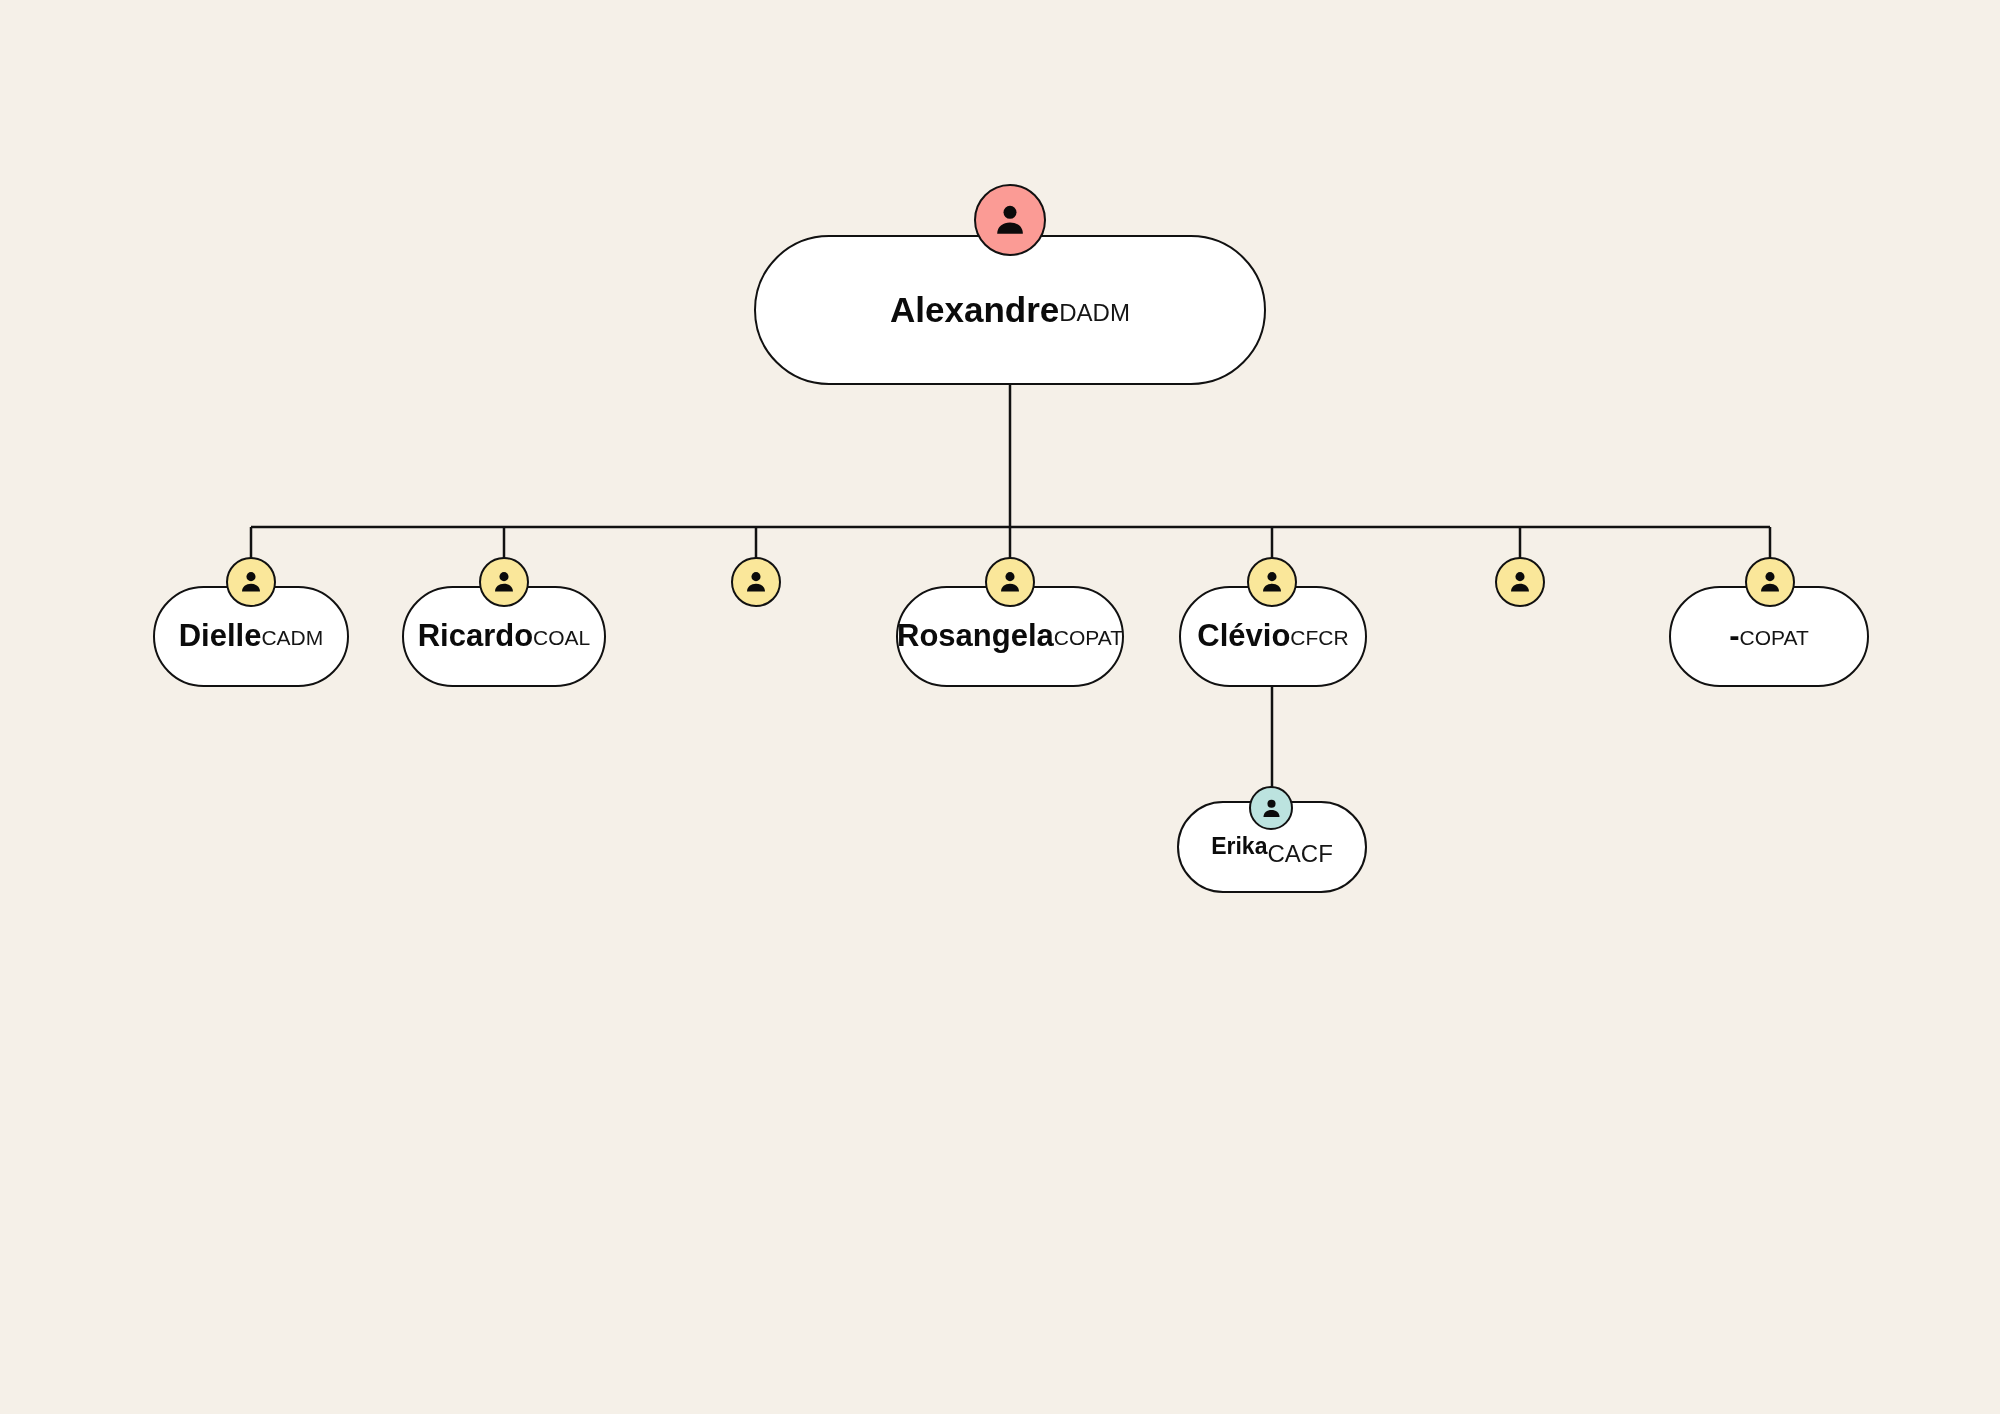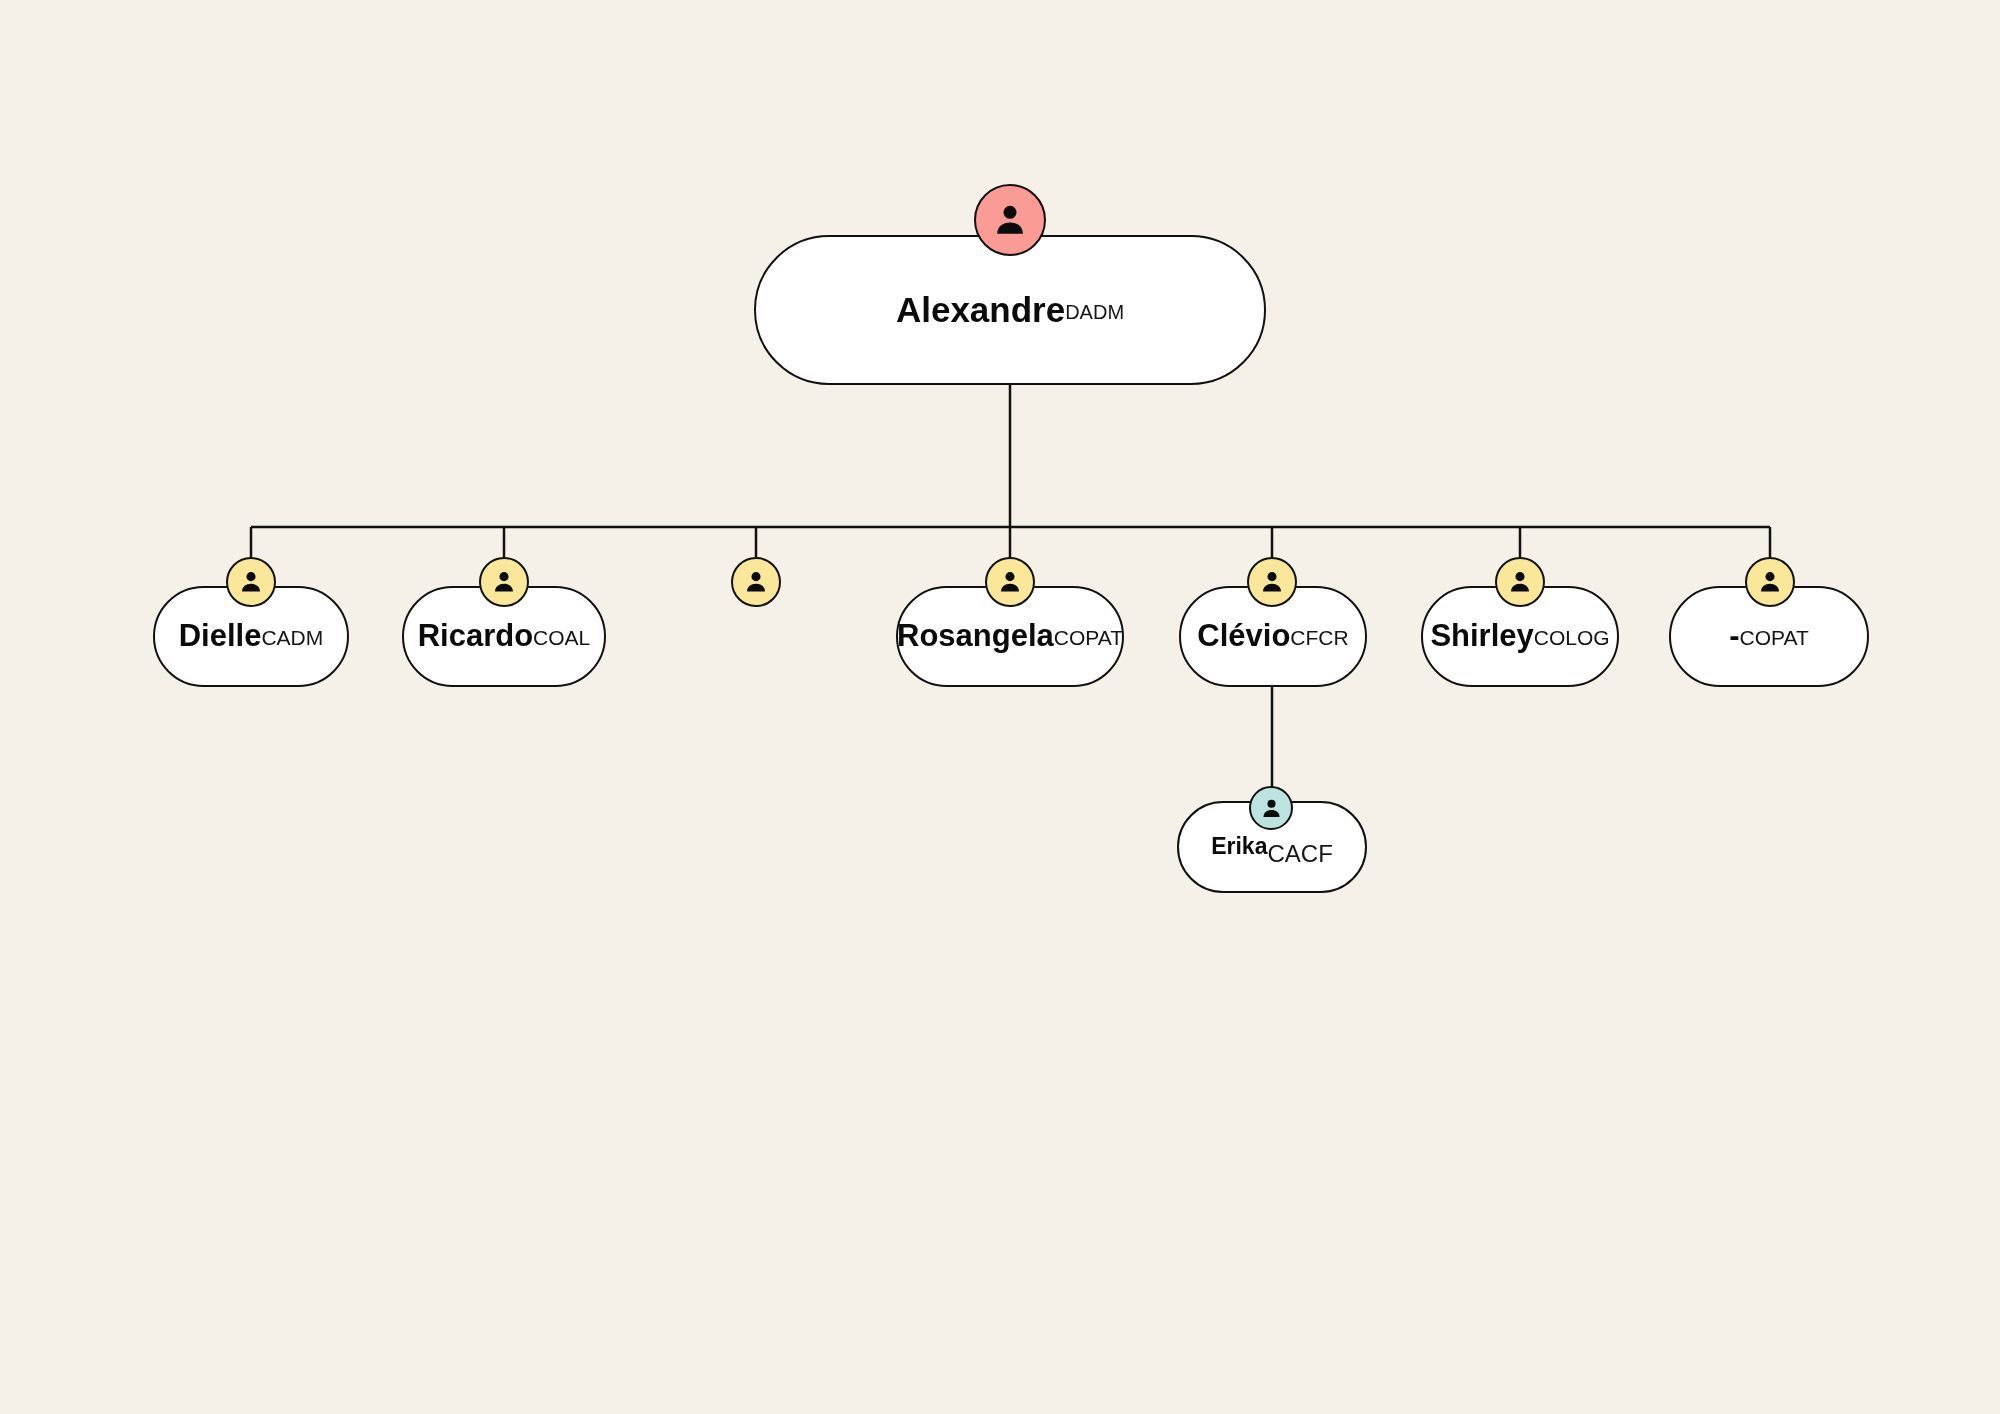--- a/index.html
+++ b/index.html
@@ -35,21 +35,21 @@
     color:#0B0B0B;
     line-height:1.12;
     white-space:nowrap;
   }
   .node .role {
     color:#151515;
     line-height:1.15;
     white-space:nowrap;
   }
   .node.root .name { font-size:35px; }
-  .node.root .role { font-size:20px; margin-top:5px; }
+  .node.root .role { font-size:24px; margin-top:5px; }
   .node.lvl1 .name { font-size:31px; }
   .node.lvl1 .role { font-size:21px; margin-top:3px; }
   .node.lvl2 .name { font-size:23px; }
   .node.lvl2 .role { font-size:24px; margin-top:14px; }
 
   .avatar {
     position:absolute;
     border:2.5px solid #111111;
     border-radius:50%;
     display:flex;
@@ -138,24 +138,20 @@
     <span class="name">Clévio</span>
     <span class="role">CFCR</span>
   </div>
   <div class="avatar" style="left:1247px; top:557px; width:50px; height:50px; background:#FAE79A;">
     <svg width="28" height="28" viewBox="0 0 24 24" aria-hidden="true">
       <circle cx="12" cy="7.4" r="3.9" fill="#0B0B0B"></circle>
       <path d="M4.3 20.2c0-4.3 3.5-6.7 7.7-6.7s7.7 2.4 7.7 6.7z" fill="#0B0B0B"></path>
     </svg>
   </div>
 
-  <div class="node lvl1" style="left:1421px; top:586px; width:198px; height:101px;">
-    <span class="name">Shirley</span>
-    <span class="role">COLOG</span>
-  </div>
   <div class="avatar" style="left:1495px; top:557px; width:50px; height:50px; background:#FAE79A;">
     <svg width="28" height="28" viewBox="0 0 24 24" aria-hidden="true">
       <circle cx="12" cy="7.4" r="3.9" fill="#0B0B0B"></circle>
       <path d="M4.3 20.2c0-4.3 3.5-6.7 7.7-6.7s7.7 2.4 7.7 6.7z" fill="#0B0B0B"></path>
     </svg>
   </div>
 
   <div class="node lvl1" style="left:1669px; top:586px; width:200px; height:101px;">
     <span class="name">-</span>
     <span class="role">COPAT</span>

